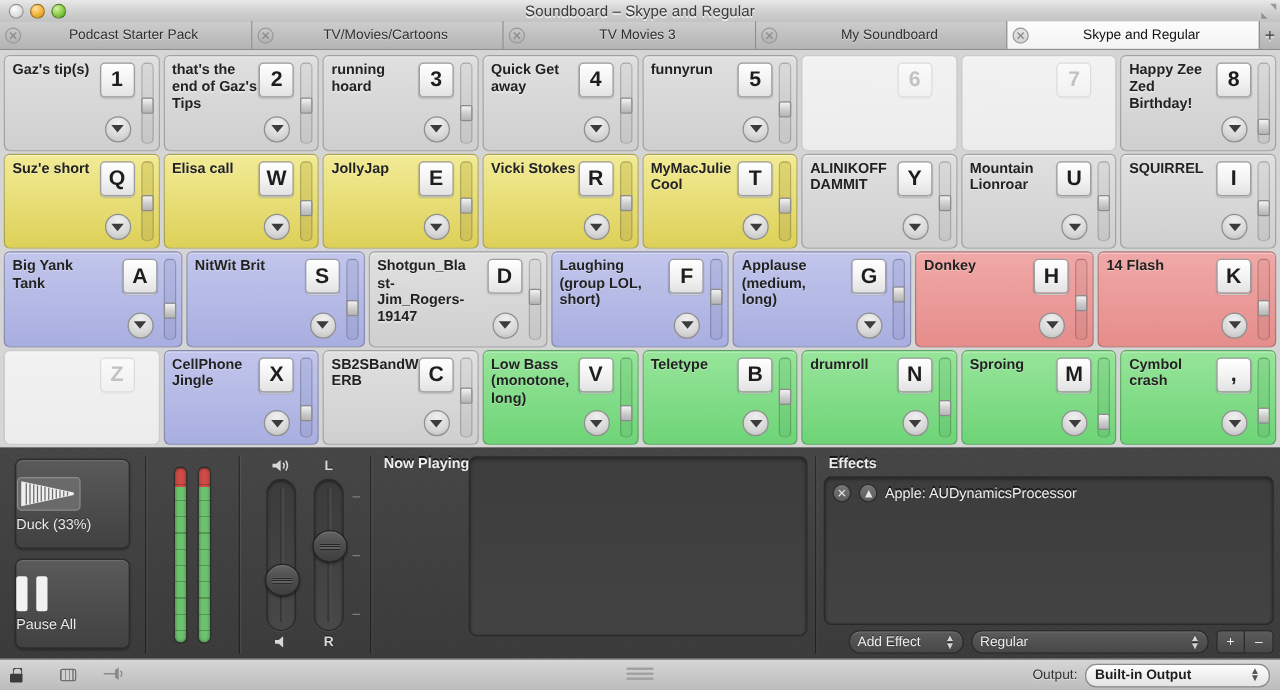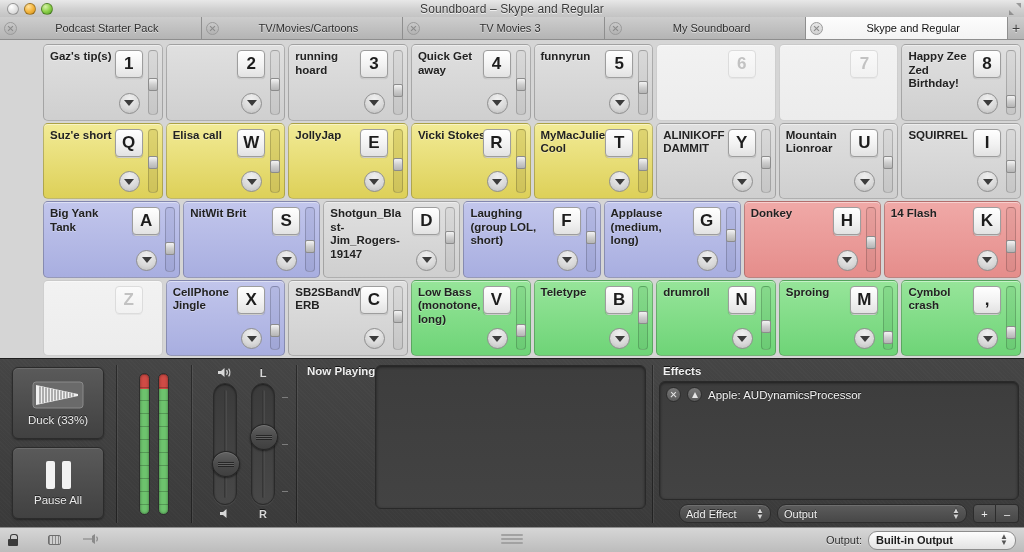--- a/index.html
+++ b/index.html
@@ -86,21 +86,21 @@
     text-shadow: 0 1px 0 rgba(255,255,255,.6);
   }
 
   
   .grid-wrap {
     flex: 0 0 318px; height: 318px;
     background: #d5d5d5;
     padding: 4px 3px 2px 3px;
     display: flex; flex-direction: column; gap: 2px;
   }
-  .grid-row { display: flex; gap: 3px; height: 77px; margin-left: 40px; }
+  .grid-row { display: flex; gap: 3px; height: 77px; }
   .cell {
     flex: 1 1 0;
     position: relative;
     border-radius: 5px;
     border: 1px solid rgba(0,0,0,.22);
     padding: 5px 5px 4px 6px;
     overflow: hidden;
     box-shadow: inset 0 1px 0 rgba(255,255,255,.45);
   }
   .cell.gray   { background: linear-gradient(to bottom, #e0e0e0 0%, #cfcfcf 100%); }
@@ -182,21 +182,21 @@
   .vsep { width: 1px; background: linear-gradient(to bottom, #2a2a2a, #222);
           box-shadow: 1px 0 0 rgba(255,255,255,.07); margin: 0 6px; }
 
   .transport { flex: 0 0 104px; display: flex; flex-direction: column; gap: 8px;
                align-items: center; padding-top: 2px; }
   .tbtn {
     width: 92px; height: 72px; border-radius: 6px;
     background: linear-gradient(to bottom, #5a5a5a 0%, #414141 100%);
     border: 1px solid #2b2b2b;
     box-shadow: inset 0 1px 0 rgba(255,255,255,.11), 0 1px 2px rgba(0,0,0,.4);
-    display: flex; flex-direction: column; align-items: center; justify-content: center;
+    display: flex; flex-direction: column; justify-content: center;
     gap: 5px;
   }
   .tbtn span { font-size: 11.5px; color: #eaeaea; text-shadow: 0 -1px 0 rgba(0,0,0,.6); }
   .duck-ico { width: 52px; height: 28px; }
   .pause-ico { display: flex; gap: 7px; }
   .pause-ico b { display: block; width: 9px; height: 28px; background: #f2f2f2;
                  border-radius: 2px; }
 
   .meters { flex: 0 0 62px; display: flex; gap: 8px; justify-content: center;
             align-items: center; }
@@ -406,20 +406,21 @@
           <div class="cell-label">Gaz's tip(s)</div>
           <div class="keycap">1</div>
           <div class="chev">
             <i></i>
           </div>
           <div class="fader">
             <div class="fader-knob" style="top: 26.5px;"></div>
           </div>
         </div>
         <div class="cell gray">
+          <div class="cell-label">that's the end of Gaz's Tips</div>
           <div class="keycap">2</div>
           <div class="chev">
             <i></i>
           </div>
           <div class="fader">
             <div class="fader-knob" style="top: 26.5px;"></div>
           </div>
         </div>
         <div class="cell gray">
           <div class="cell-label">running hoard</div>
@@ -793,21 +794,21 @@
           <div class="fx-btn up"></div>
           <div class="fx-name">Apple: AUDynamicsProcessor</div>
         </div>
       </div>
       <div class="fx-controls">
         <div class="popup addfx">
           <span>Add Effect</span>
           <span class="arrows">▲<br>▼</span>
         </div>
         <div class="popup custom">
-          <span>Output</span>
+          <span>Regular</span>
           <span class="arrows">▲<br>▼</span>
         </div>
         <div class="plusminus">
           <div class="pm">+</div>
           <div class="pm">–</div>
         </div>
       </div>
     </div>
 
   </div>

